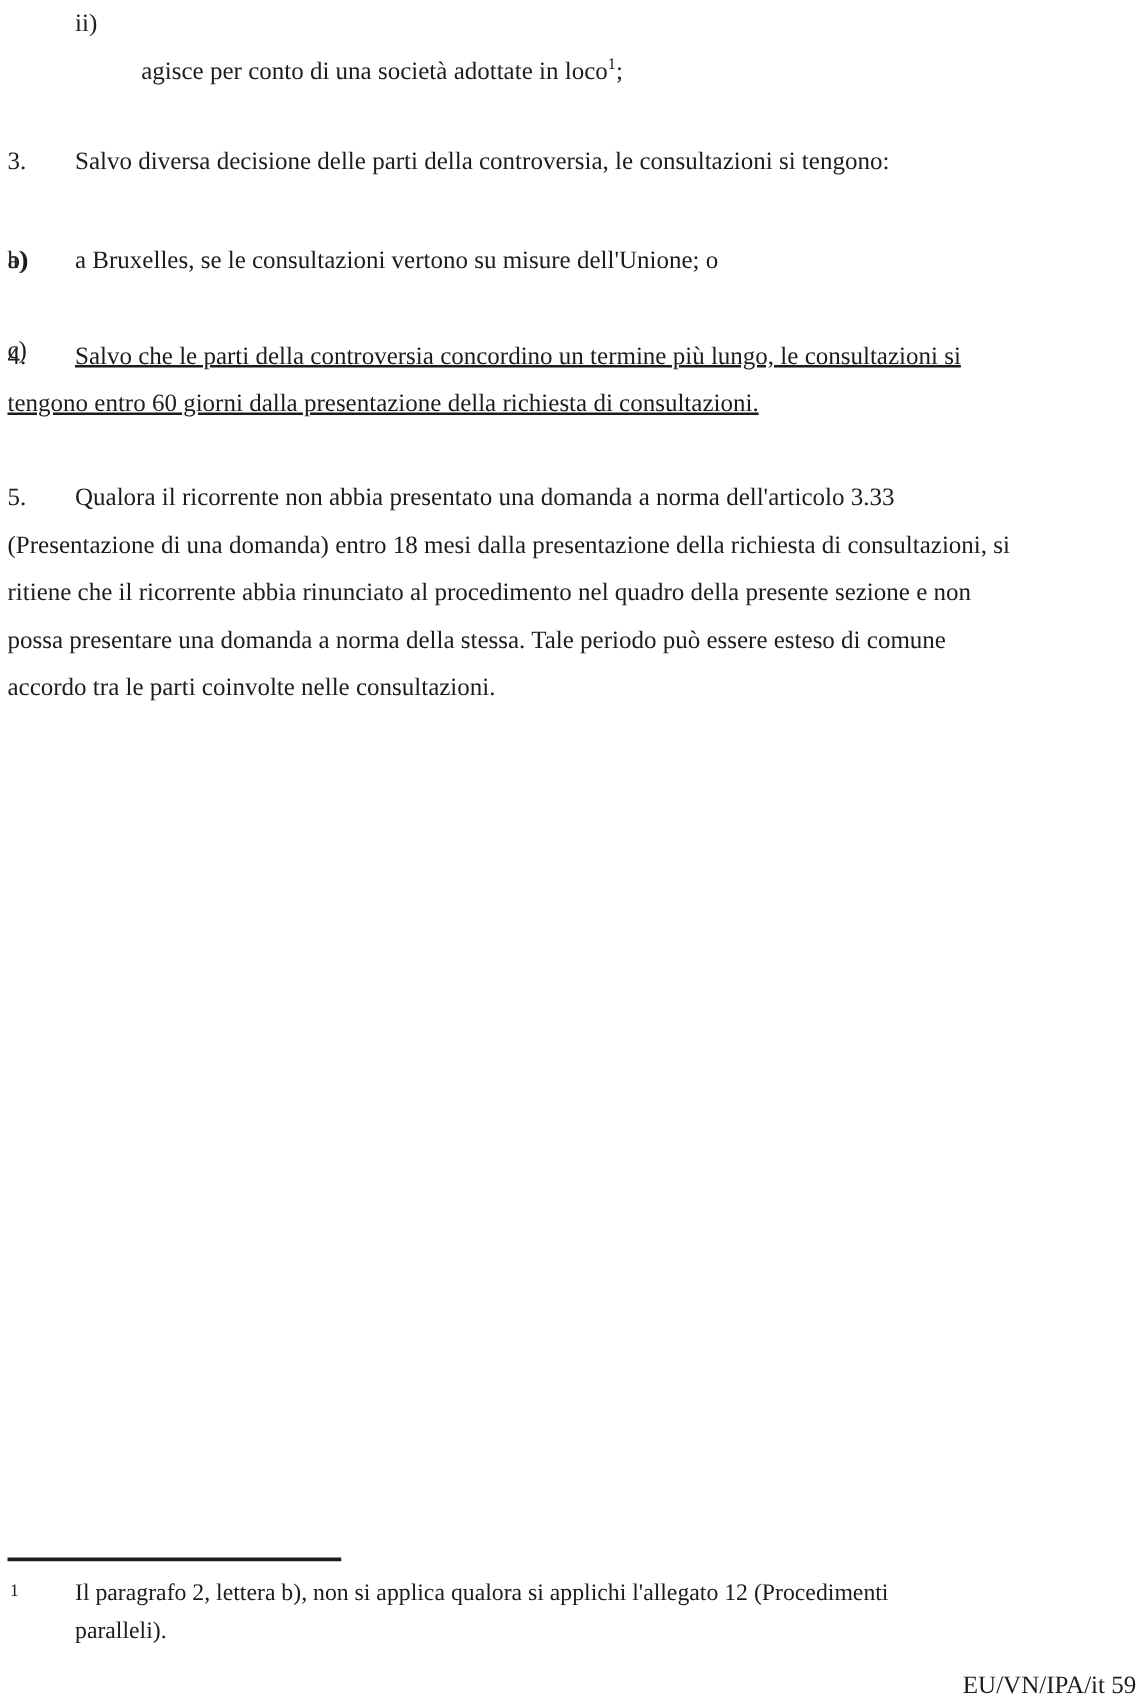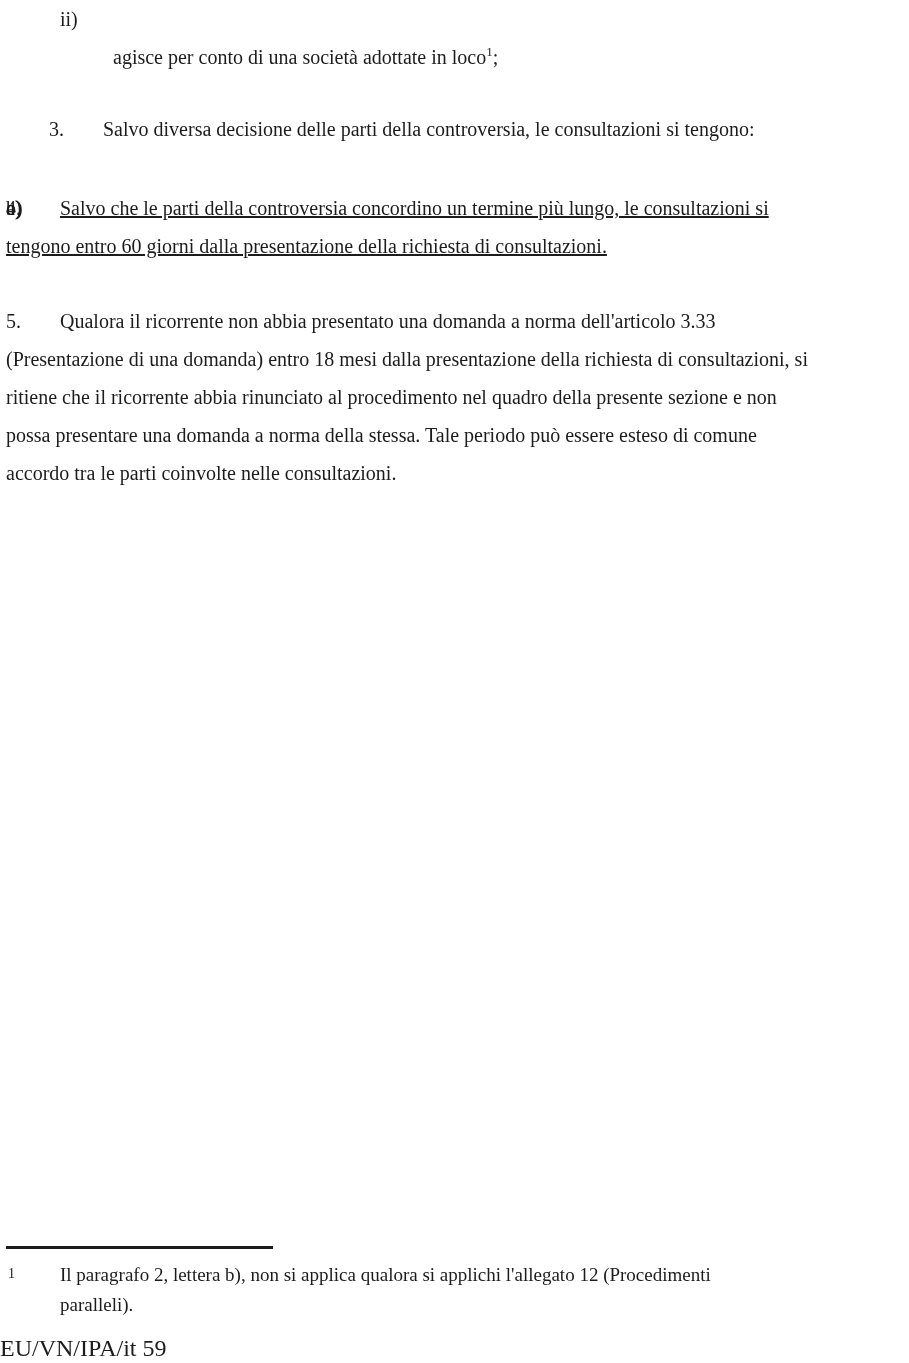--- a/index.html
+++ b/index.html
@@ -54,21 +54,21 @@
     left: 54px;
     top: 0;
   }
   sup.fn-ref {
     font-size: 13px;
     line-height: 0;
     vertical-align: super;
   }
   
   .m-ii    { margin-top: 0; }
-  .m-p3    { margin-top: 34px; margin-left: 43px; }
+  .m-p3    { margin-top: 34px; }
   .m-a     { margin-top: 41px; }
   .m-b     { margin-top: 41px; }
   .m-c     { margin-top: 34px; }
   .m-video { margin-top: 44px; }
   .m-p4    { margin-top: 39px; text-decoration: underline; }
   .m-p5    { margin-top: 37px; }
 
   
   .footnote-area {
     position: absolute;
@@ -92,22 +92,22 @@
     position: absolute;
     left: 2px;
     top: -1px;
     font-size: 14px;
   }
   .footer {
     position: absolute;
     left: 0;
     right: 0;
     top: 1338px;
-    text-align: left;
-    font-size: 24px;
+    text-align: right;
+    font-size: 20px;
     line-height: 20px;
   }
 </style>
 </head>
 <body>
 
 <div class="doc">
 
   <div class="para roman m-ii">
     <span class="marker-abs">ii)</span>
@@ -118,20 +118,21 @@
   <div class="para m-p3">
     <span class="marker-inline">3.</span><span class="txt">Salvo diversa decisione delle parti della controversia, le consultazioni si tengono:</span>
   </div>
 
   <div class="para hang m-a">
     <span class="marker-abs">a)</span>
   </div>
 
   <div class="para hang m-b">
     <span class="marker-abs">b)</span>
+    <span class="txt">a Bruxelles, se le consultazioni vertono su misure dell'Unione; o</span>
   </div>
 
   <div class="para hang m-c">
     <span class="marker-abs">c)</span>
   </div>
 
 
   <div class="para m-p4">
     <span class="marker-inline">4.</span><span class="txt">Salvo che le parti della controversia concordino un termine più lungo, le consultazioni si
 tengono entro 60 giorni dalla presentazione della richiesta di consultazioni.</span>

